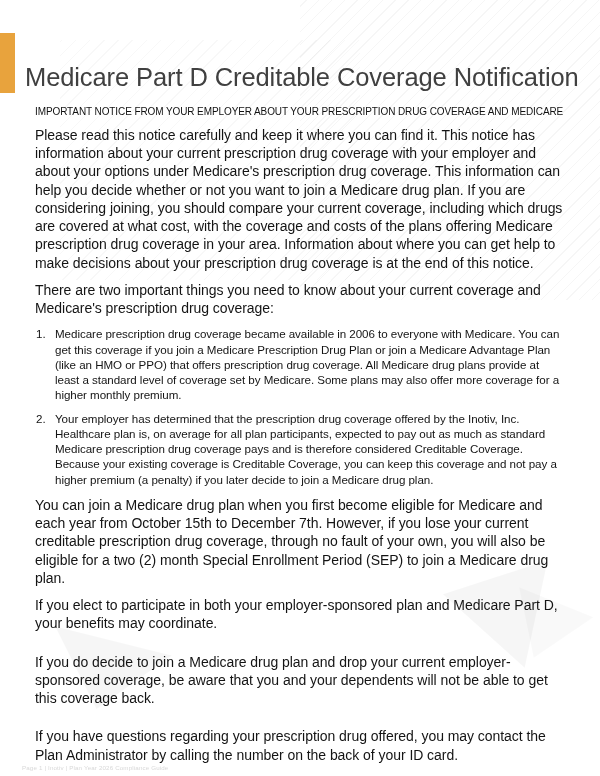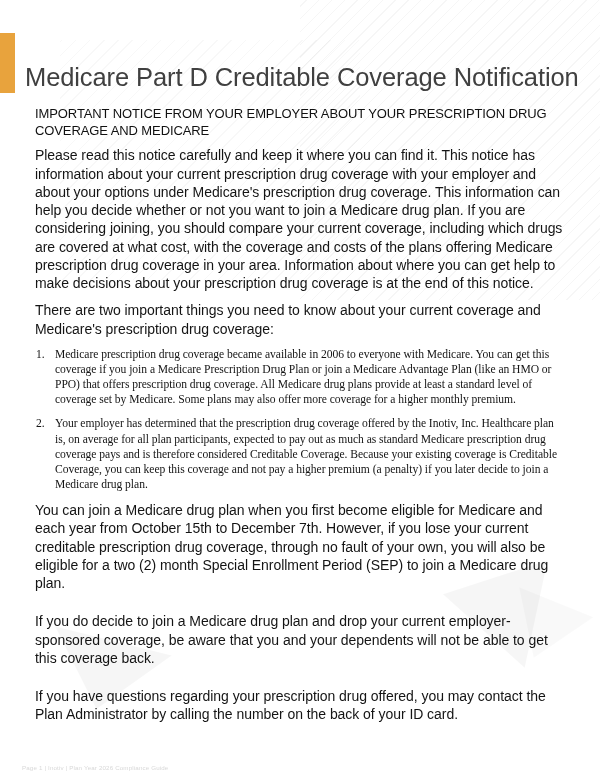--- a/index.html
+++ b/index.html
@@ -111,40 +111,39 @@
   }
 
   
   .content {
     position: absolute;
     left: 35px;
     top: 86px;
     width: 530px;
   }
   .notice-heading {
-    font-size: 13px;
+    font-size: 10px;
     font-weight: 400;
     color: #111;
     line-height: 1.28;
     letter-spacing: -0.1px;
     margin: 0 0 7px 0;
   }
   p.body-text {
     font-size: 14px;
     line-height: 1.305;
     margin: 0 0 9px 0;
     color: #141414;
     letter-spacing: -0.05px;
   }
   ol.notice-list {
     margin: 0 0 6px 0;
     padding: 0;
     list-style: none;
     counter-reset: notice;
-    font-family: Liberation Serif, serif;
   }
   ol.notice-list > li {
     position: relative;
     padding-left: 20px;
     font-size: 11.6px;
     line-height: 1.305;
     margin-bottom: 9px;
     color: #141414;
     letter-spacing: -0.05px;
     counter-increment: notice;
@@ -217,20 +216,21 @@
     <ol class="notice-list">
       <li>Medicare prescription drug coverage became available in 2006 to everyone with Medicare. You can get this coverage if you join a Medicare Prescription Drug Plan or join a Medicare Advantage Plan (like an HMO or PPO) that offers prescription drug coverage. All Medicare drug plans provide at least a standard level of coverage set by Medicare. Some plans may also offer more coverage for a higher monthly premium.</li>
       <li>Your employer has determined that the prescription drug coverage offered by the Inotiv, Inc. Healthcare plan is, on average for all plan participants, expected to pay out as much as standard Medicare prescription drug coverage pays and is therefore considered Creditable Coverage. Because your existing coverage is Creditable Coverage, you can keep this coverage and not pay a higher premium (a penalty) if you later decide to join a Medicare drug plan.</li>
     </ol>
 
 
     <p class="body-text">You can join a Medicare drug plan when you first become eligible for Medicare and each year from October 15th  to December 7th. However, if you lose your current creditable prescription drug coverage, through no fault of your own, you will also be eligible for a two (2) month Special Enrollment Period (SEP) to join a Medicare drug plan.</p>
 
 
 
+    <p class="body-text">If you elect to participate in both your employer-sponsored plan and Medicare Part D, your benefits may coordinate.</p>
 
     <div class="gap"></div>
 
     <p class="body-text">If you do decide to join a Medicare drug plan and drop your current employer-sponsored coverage, be aware that you and your dependents will not be able to get this coverage back.</p>
 
     <div class="gap"></div>
 
     <p class="body-text">If you have questions regarding your prescription drug offered, you may contact the Plan Administrator by calling the number on the back of your ID card.</p>
 
   </div>

